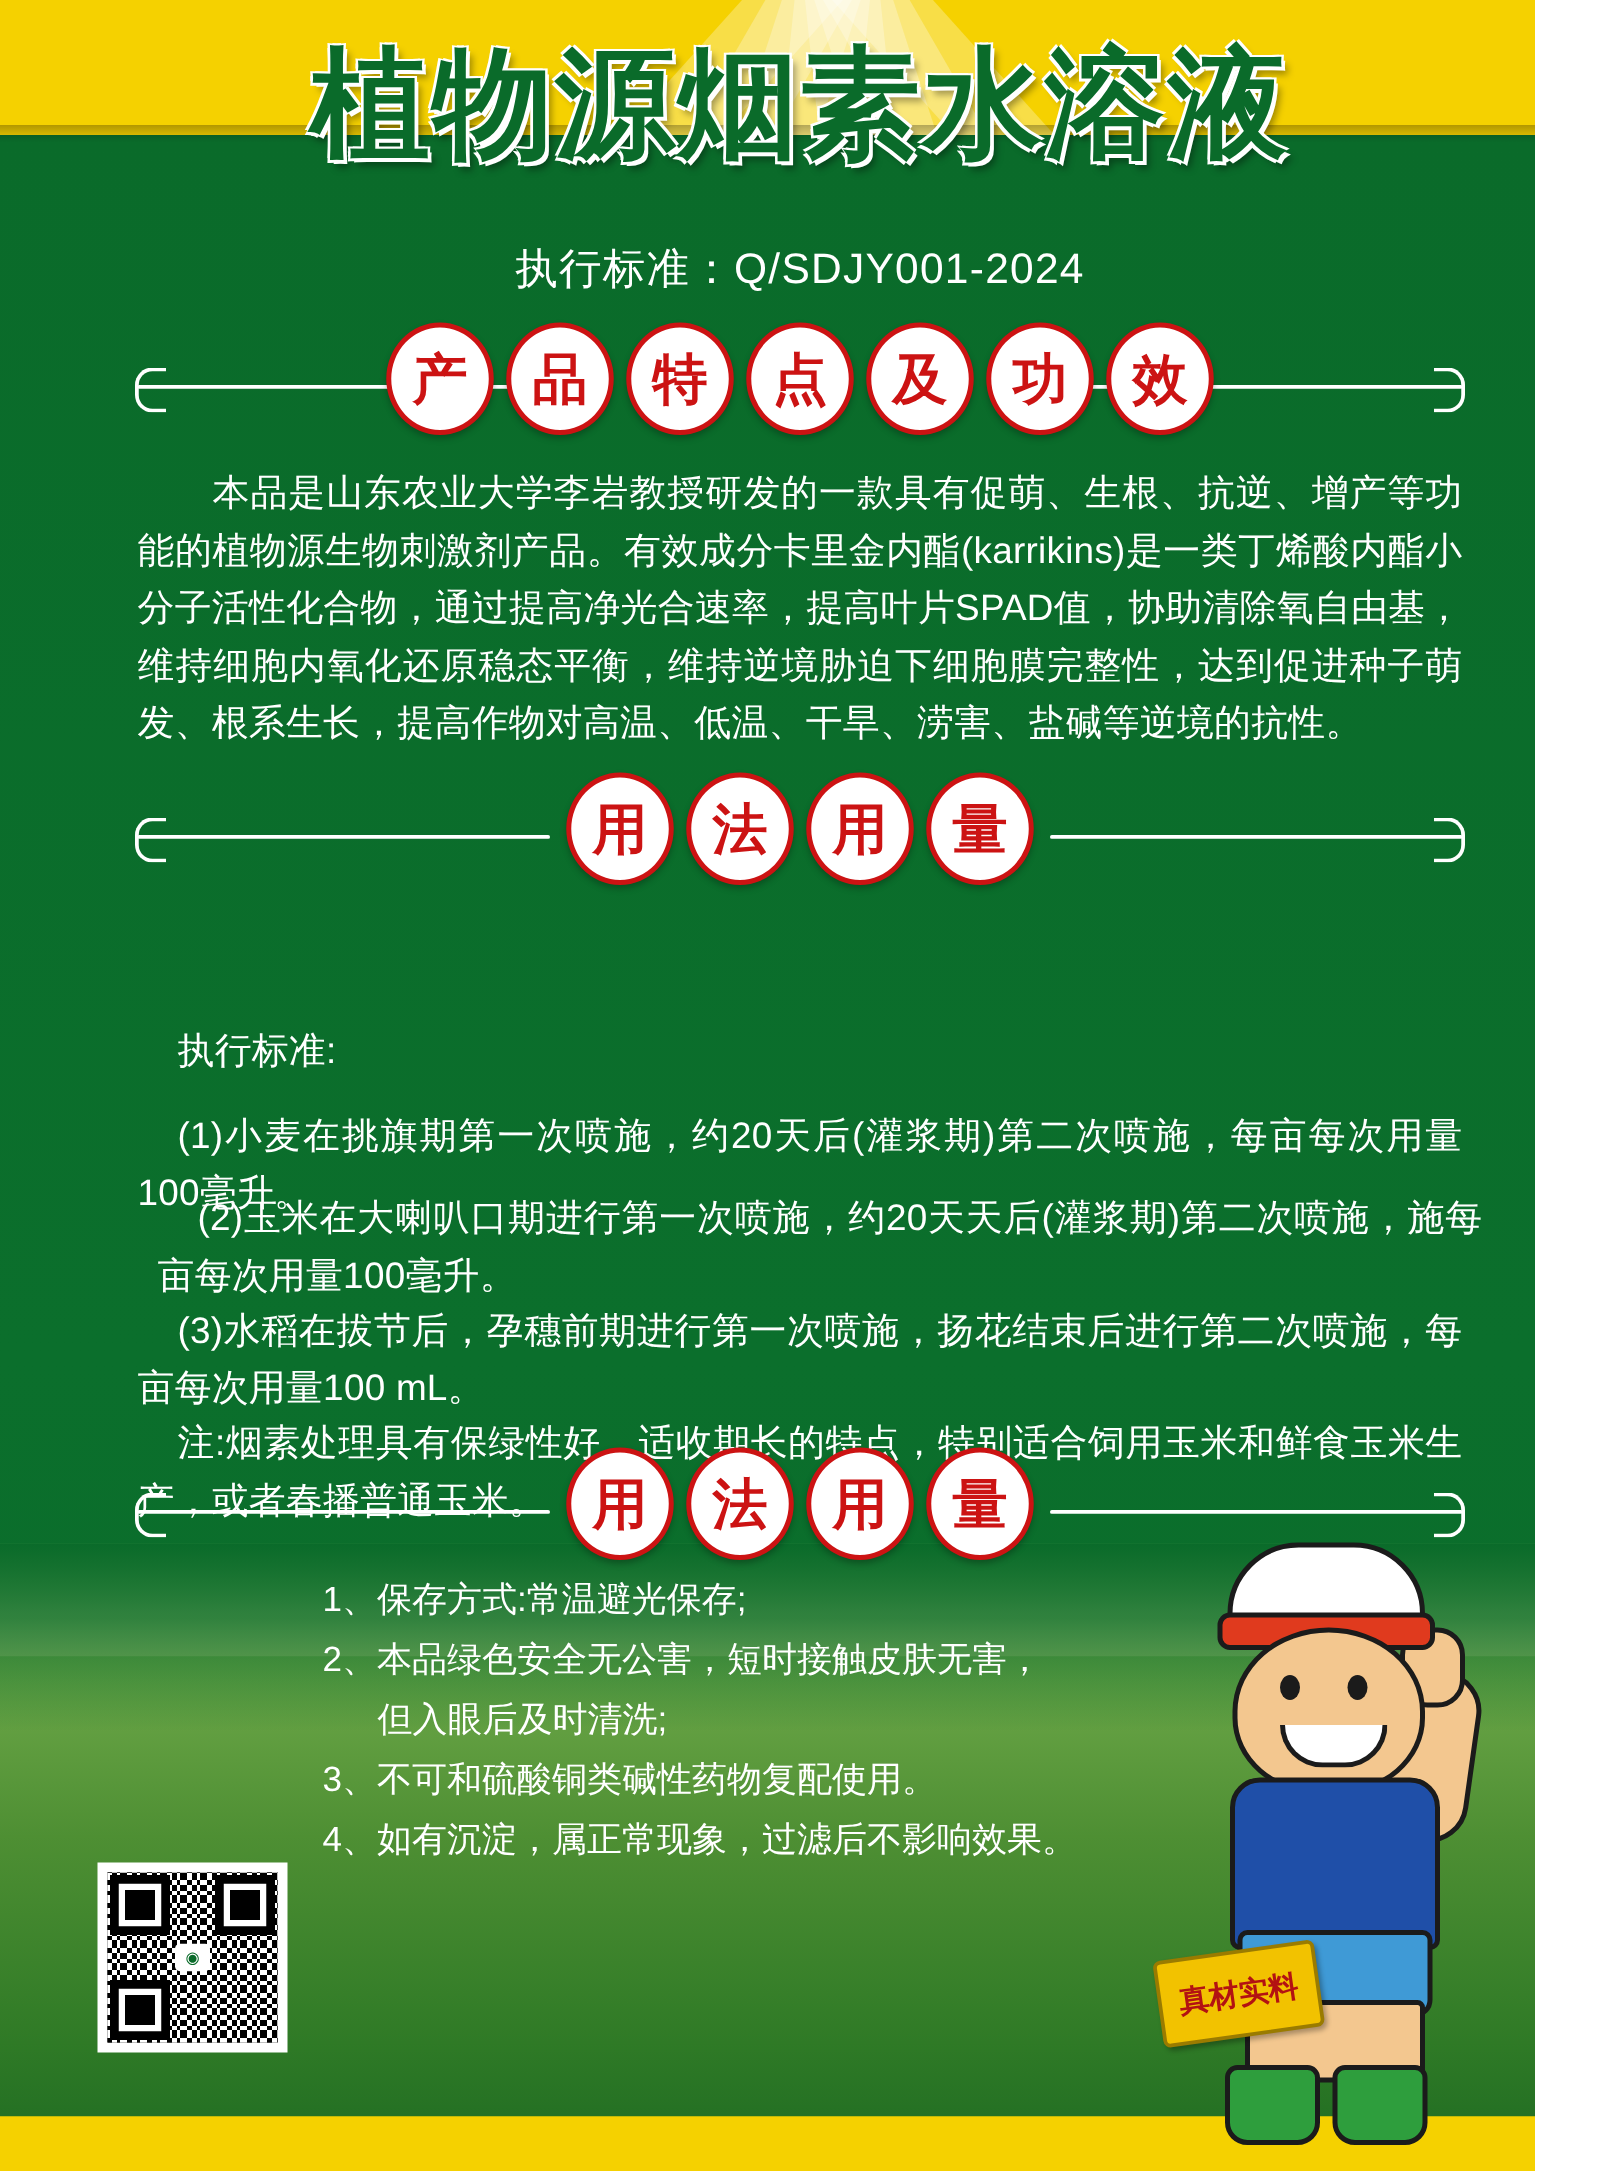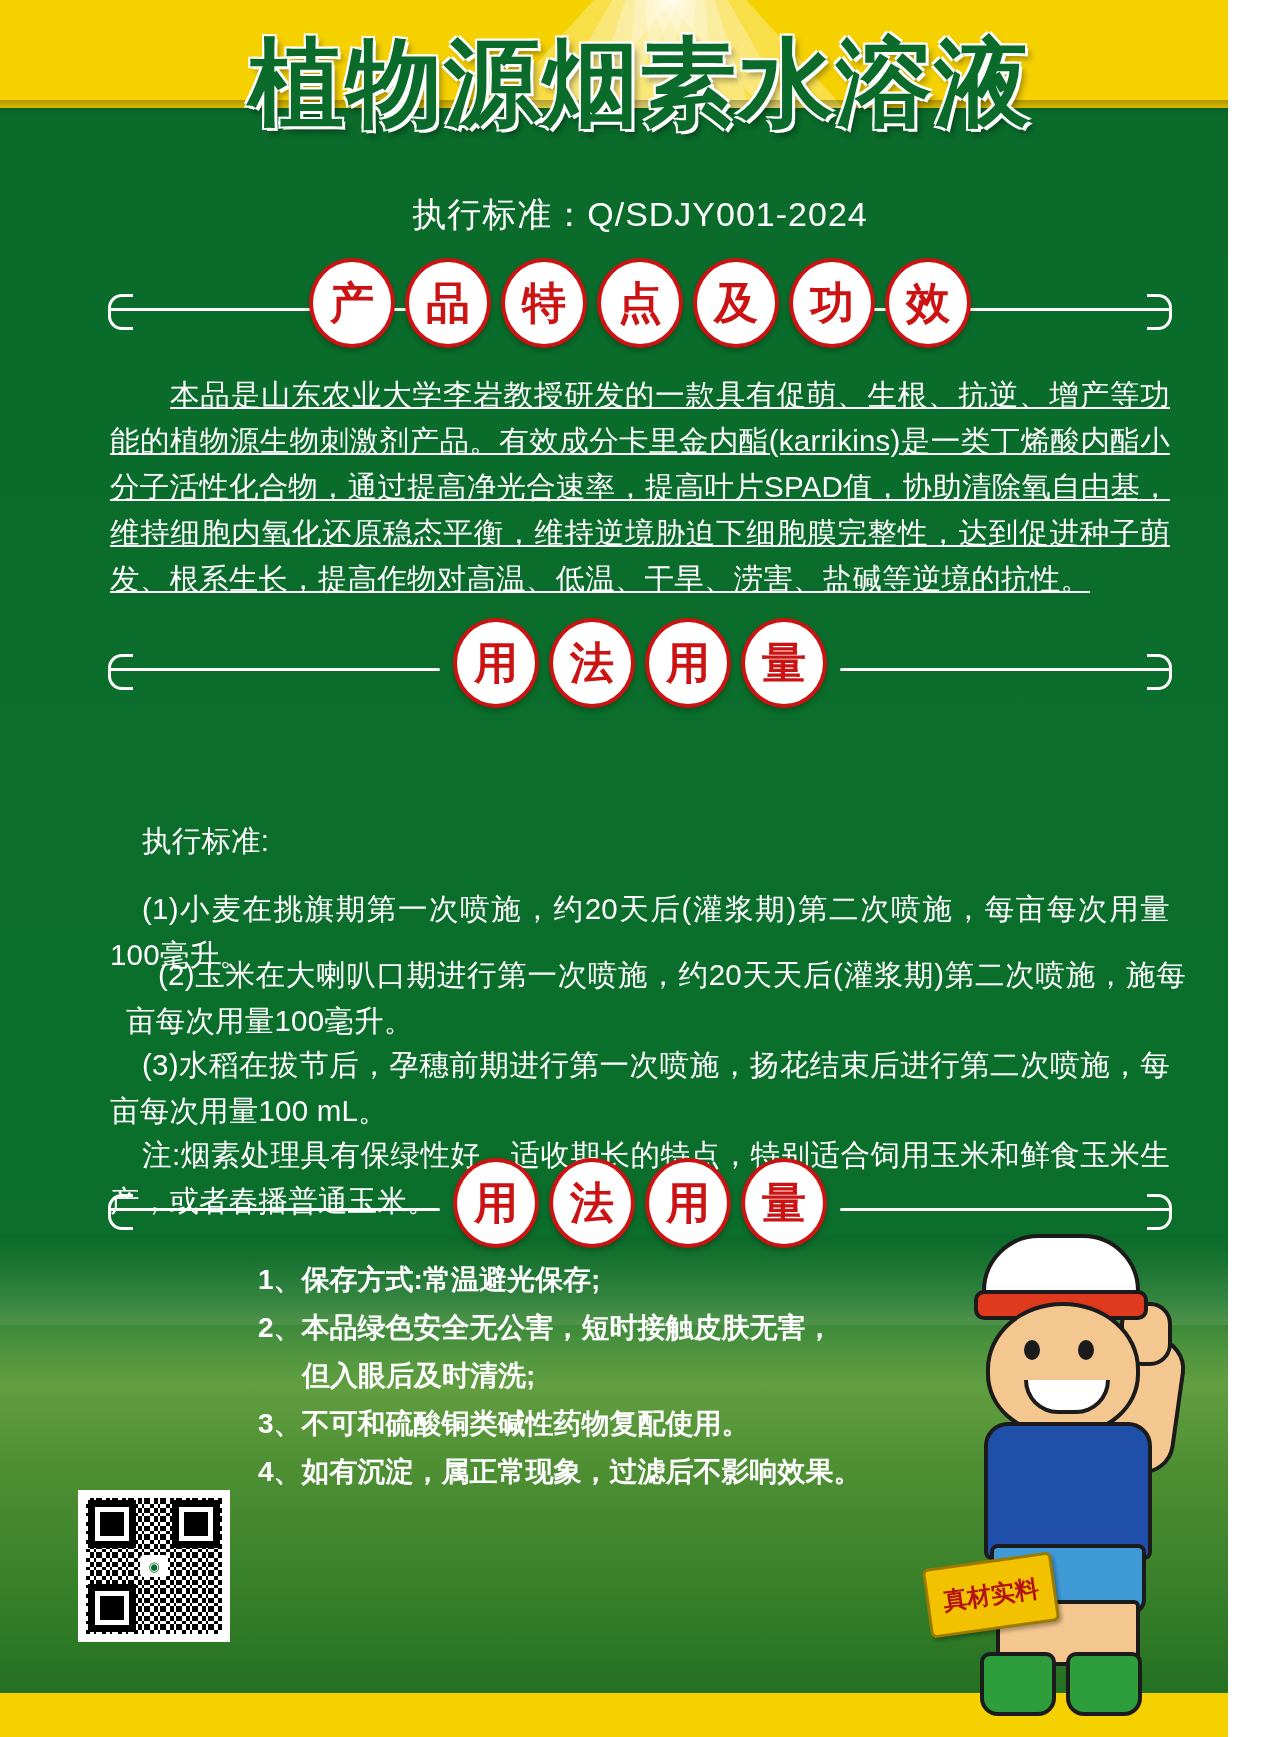--- a/index.html
+++ b/index.html
@@ -178,33 +178,33 @@
   }
   
   .para {
     position: absolute;
     color: #ffffff;
     font-size: 29.5px;
     line-height: 46px;
     letter-spacing: 0.2px;
     text-align: justify;
   }
-  .indent { text-indent: 60px; text-decoration: underline; }
+  .indent { text-indent: 60px; }
   .indent-sm { text-indent: 32px; }
   
   .notes {
     position: absolute;
     left: 258px;
     top: 1256px;
     width: 700px;
     color: #ffffff;
     font-size: 28px;
     line-height: 48px;
   }
-  .notes div { white-space: nowrap; font-weight: bold; }
+  .notes div { white-space: nowrap; }
   .notes .sub { padding-left: 44px; }
   
   .qr {
     position: absolute;
     left: 78px;
     top: 1490px;
     width: 152px;
     height: 152px;
     background: #ffffff;
     padding: 8px;

